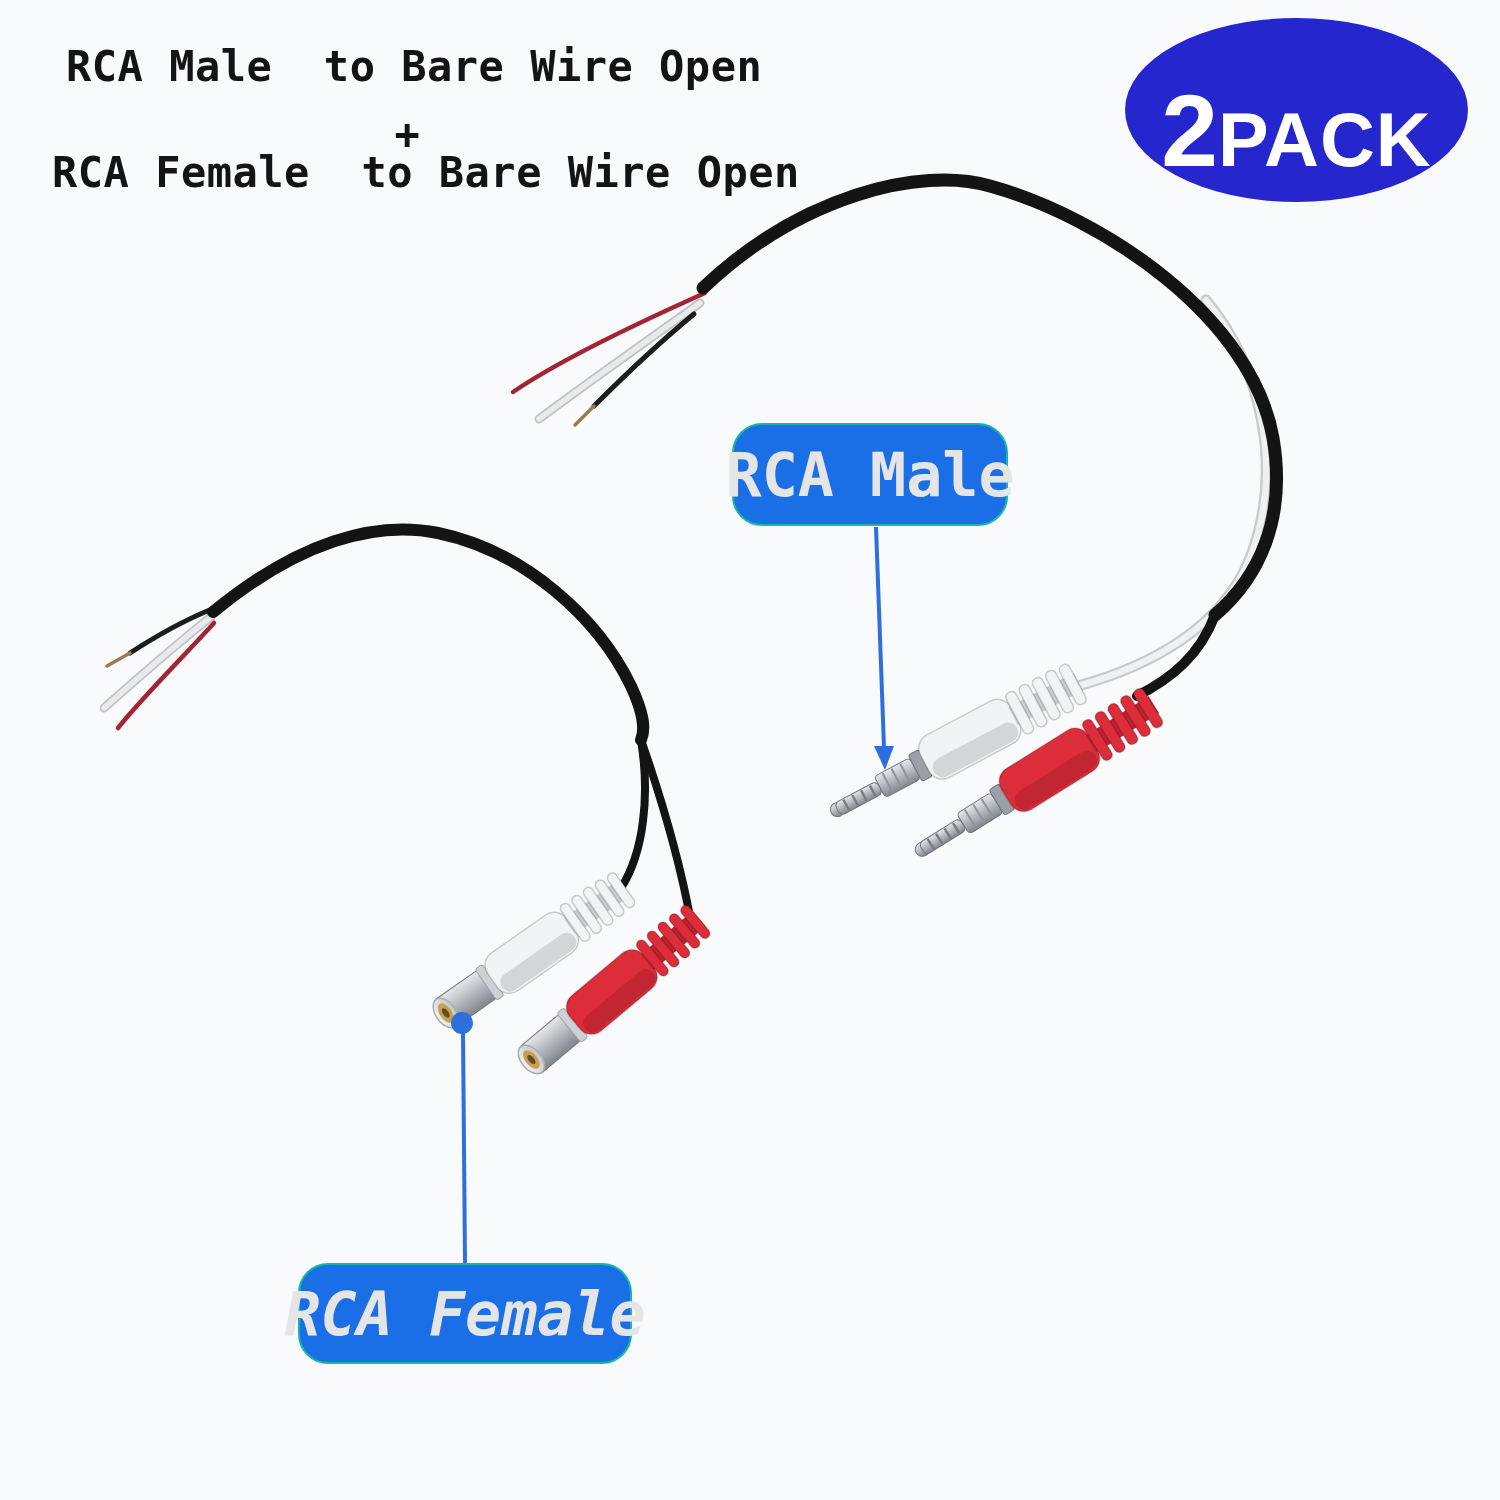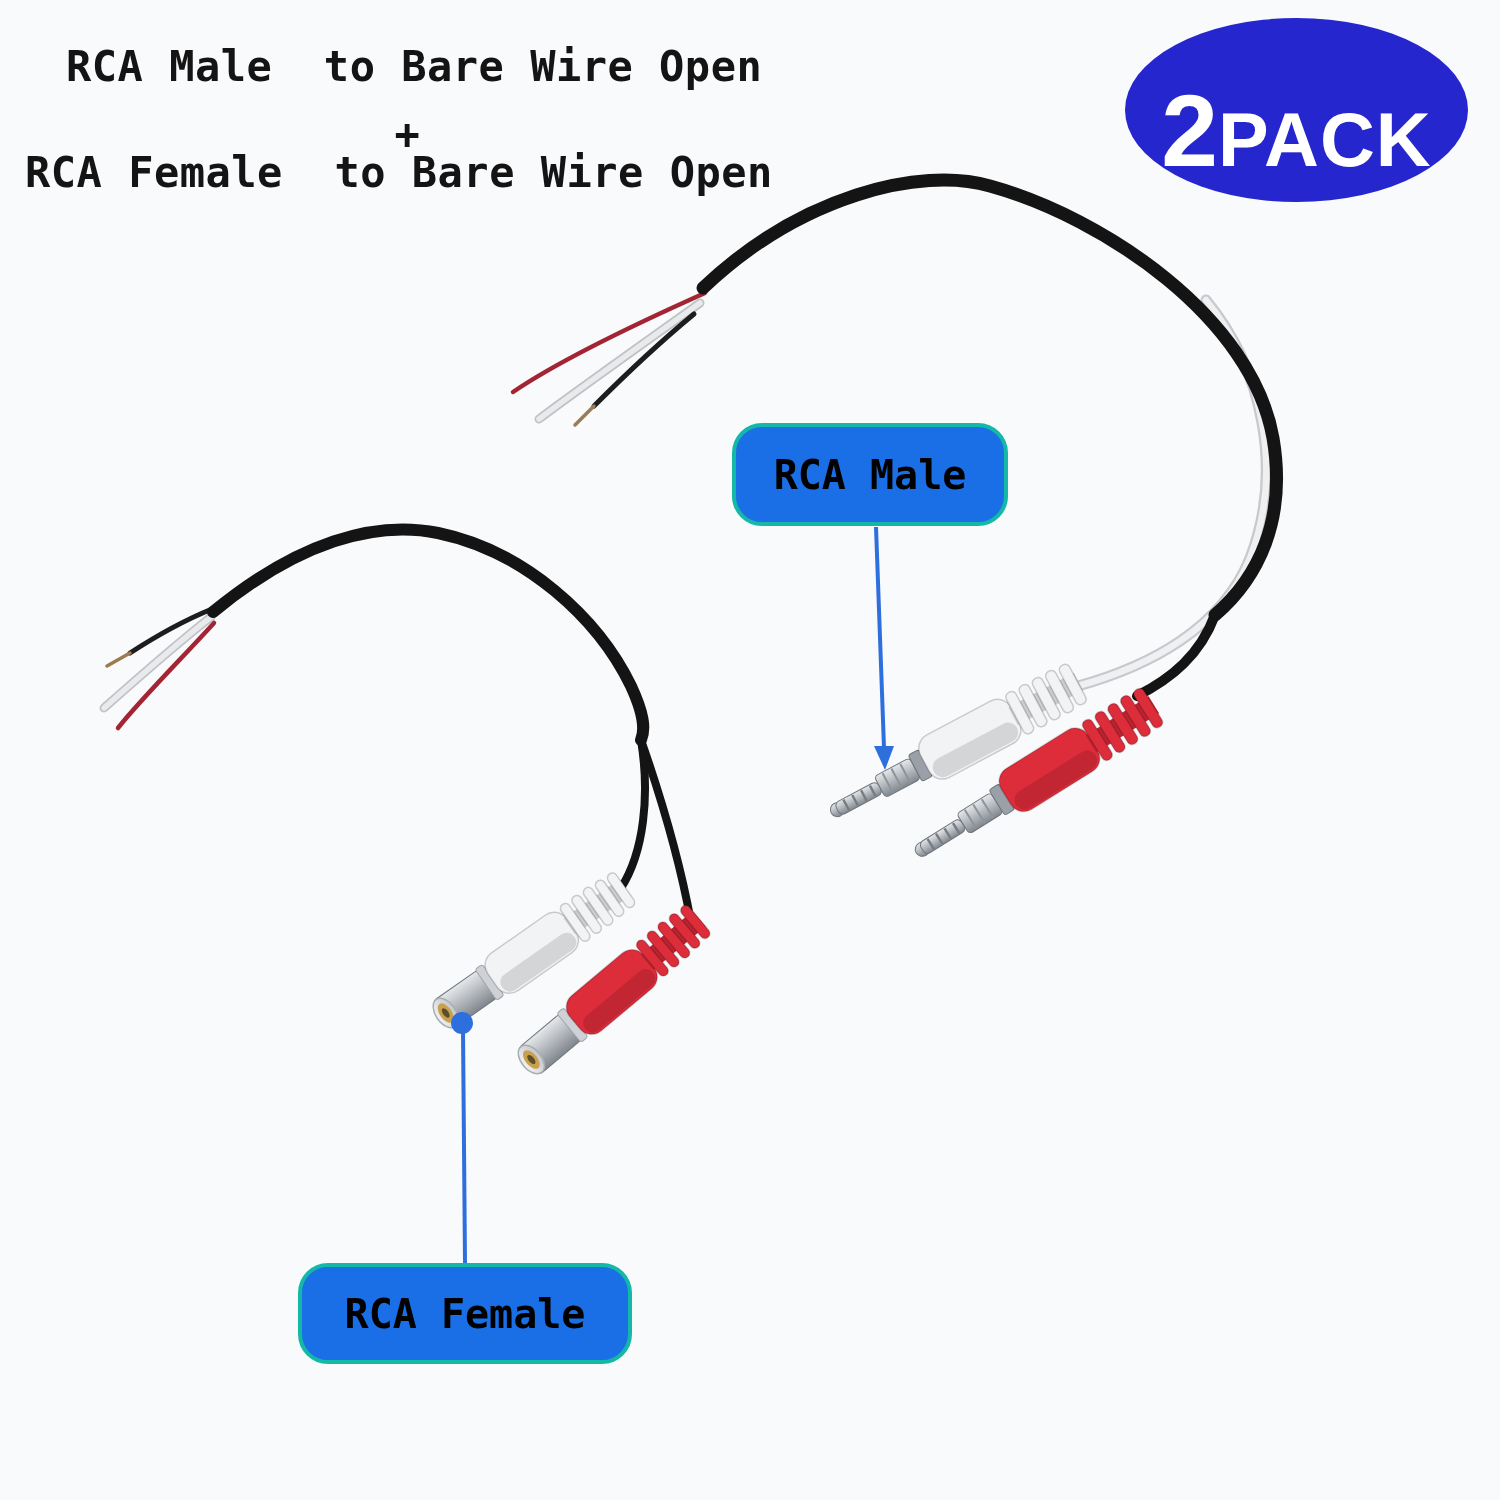--- a/index.html
+++ b/index.html
@@ -16,21 +16,21 @@
   .h-line{
     position:absolute;
     font-weight:700;
     font-size:42px;
     color:#141414;
     white-space:pre;
     letter-spacing:0.5px;
   }
   .h1{left:66px;top:42px;}
   .plus{left:66px;top:110px;width:683px;text-align:center;}
-  .h2{left:25px;top:148px;}
+  .h2{left:52px;top:148px;}
 
   
   .badge{
     position:absolute;
     left:1125px;top:18px;width:343px;height:184px;
     background:var(--badge-blue,#2526cd);
     border-radius:50%;
     display:flex;align-items:baseline;justify-content:center;
     color:#ffffff;
     font-family:"Liberation Sans", sans-serif;
@@ -39,31 +39,31 @@
     box-sizing:border-box;
   }
   .badge-inner{display:flex;align-items:baseline;margin-top:36px;}
   .badge-count{font-size:102px;line-height:1;}
   .badge-unit{font-size:76px;line-height:1;letter-spacing:1px;margin-top:48px;}
 
   
   .callout{
     position:absolute;
     background:var(--callout-blue,#1b6fe6);
-    border:4px solid #14b8a6;
+    border:2px solid #14b8a6;
     border-radius:30px;
     box-sizing:border-box;
     display:flex;align-items:center;justify-content:center;
-    color:#000000;
+    color:#e5e5e5;
     font-weight:700;
-    font-size:40px;
+    font-size:60px;
     white-space:pre;
   }
   .callout-male{left:732px;top:423px;width:276px;height:103px;}
-  .callout-female{left:298px;top:1263px;width:334px;height:101px;}
+  .callout-female{left:298px;top:1263px;width:334px;height:101px;font-style:italic;}
 </style>
 </head>
 <body>
 
 <div class="stage">
 
   <svg class="photo-svg" width="1500" height="1500" viewBox="0 0 1500 1500">
     <defs>
       <linearGradient id="gSilver" x1="0" y1="0" x2="0" y2="1">
         <stop offset="0" stop-color="#e6e8ea"></stop>

